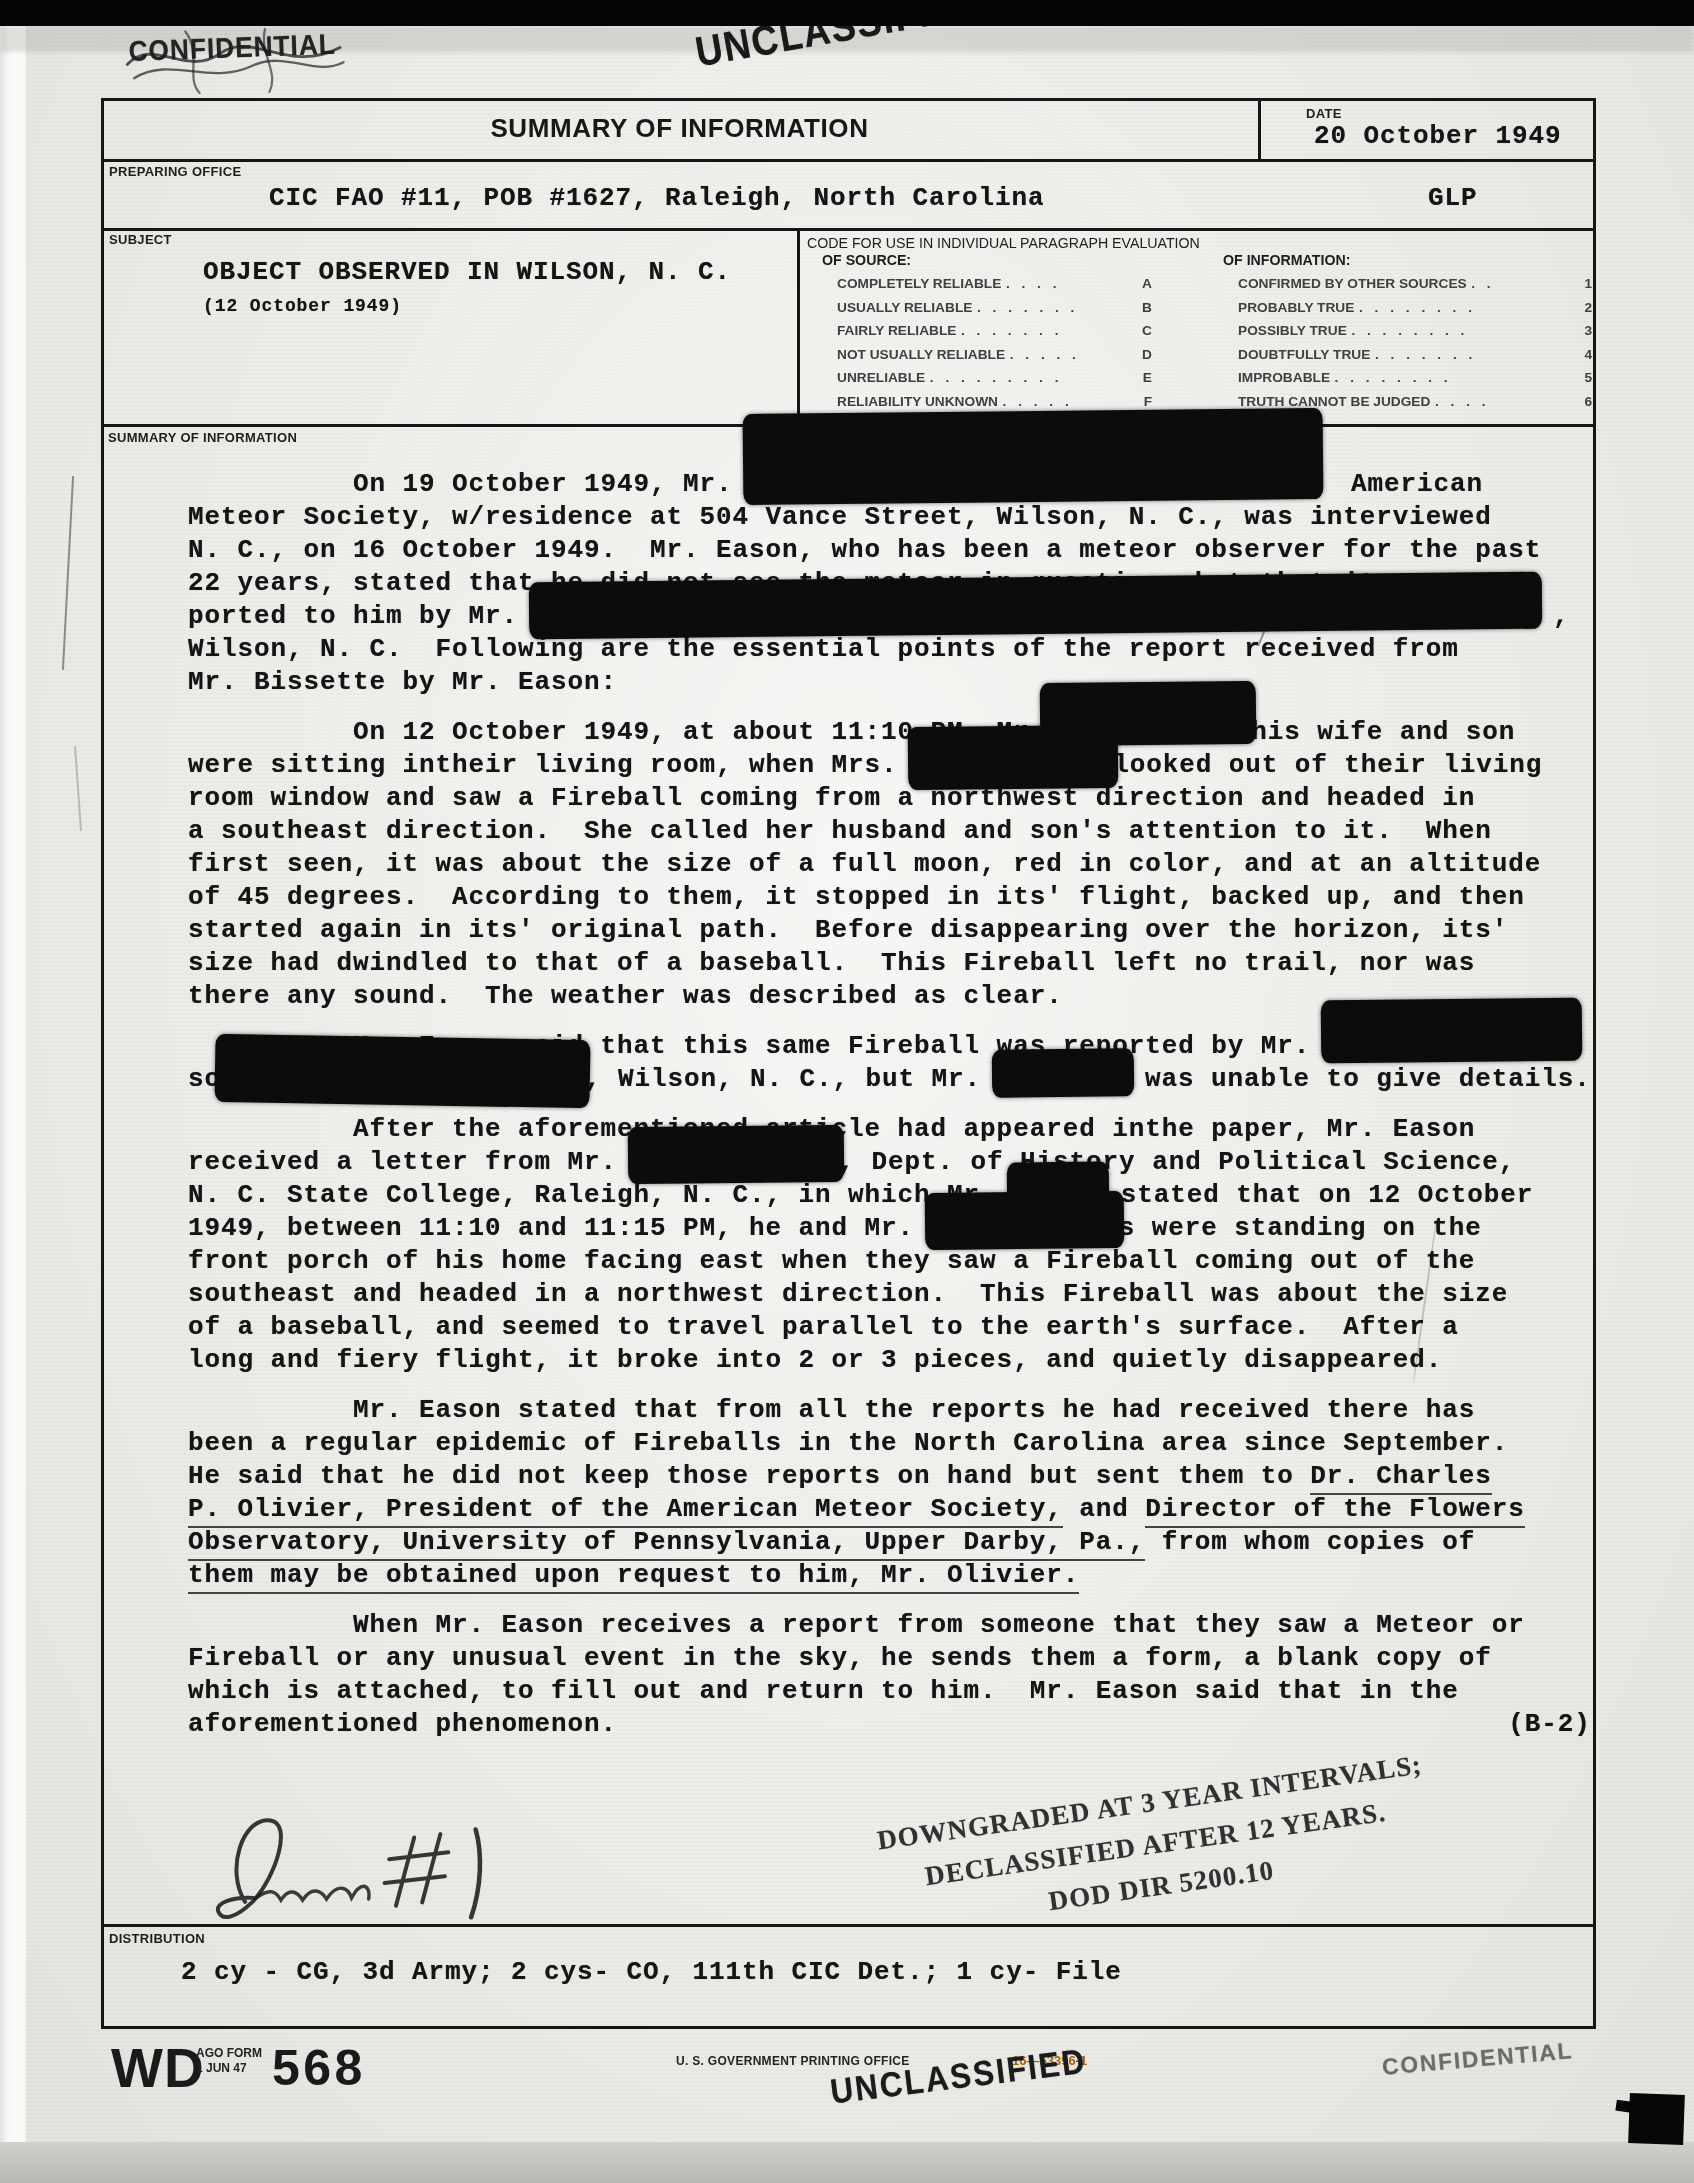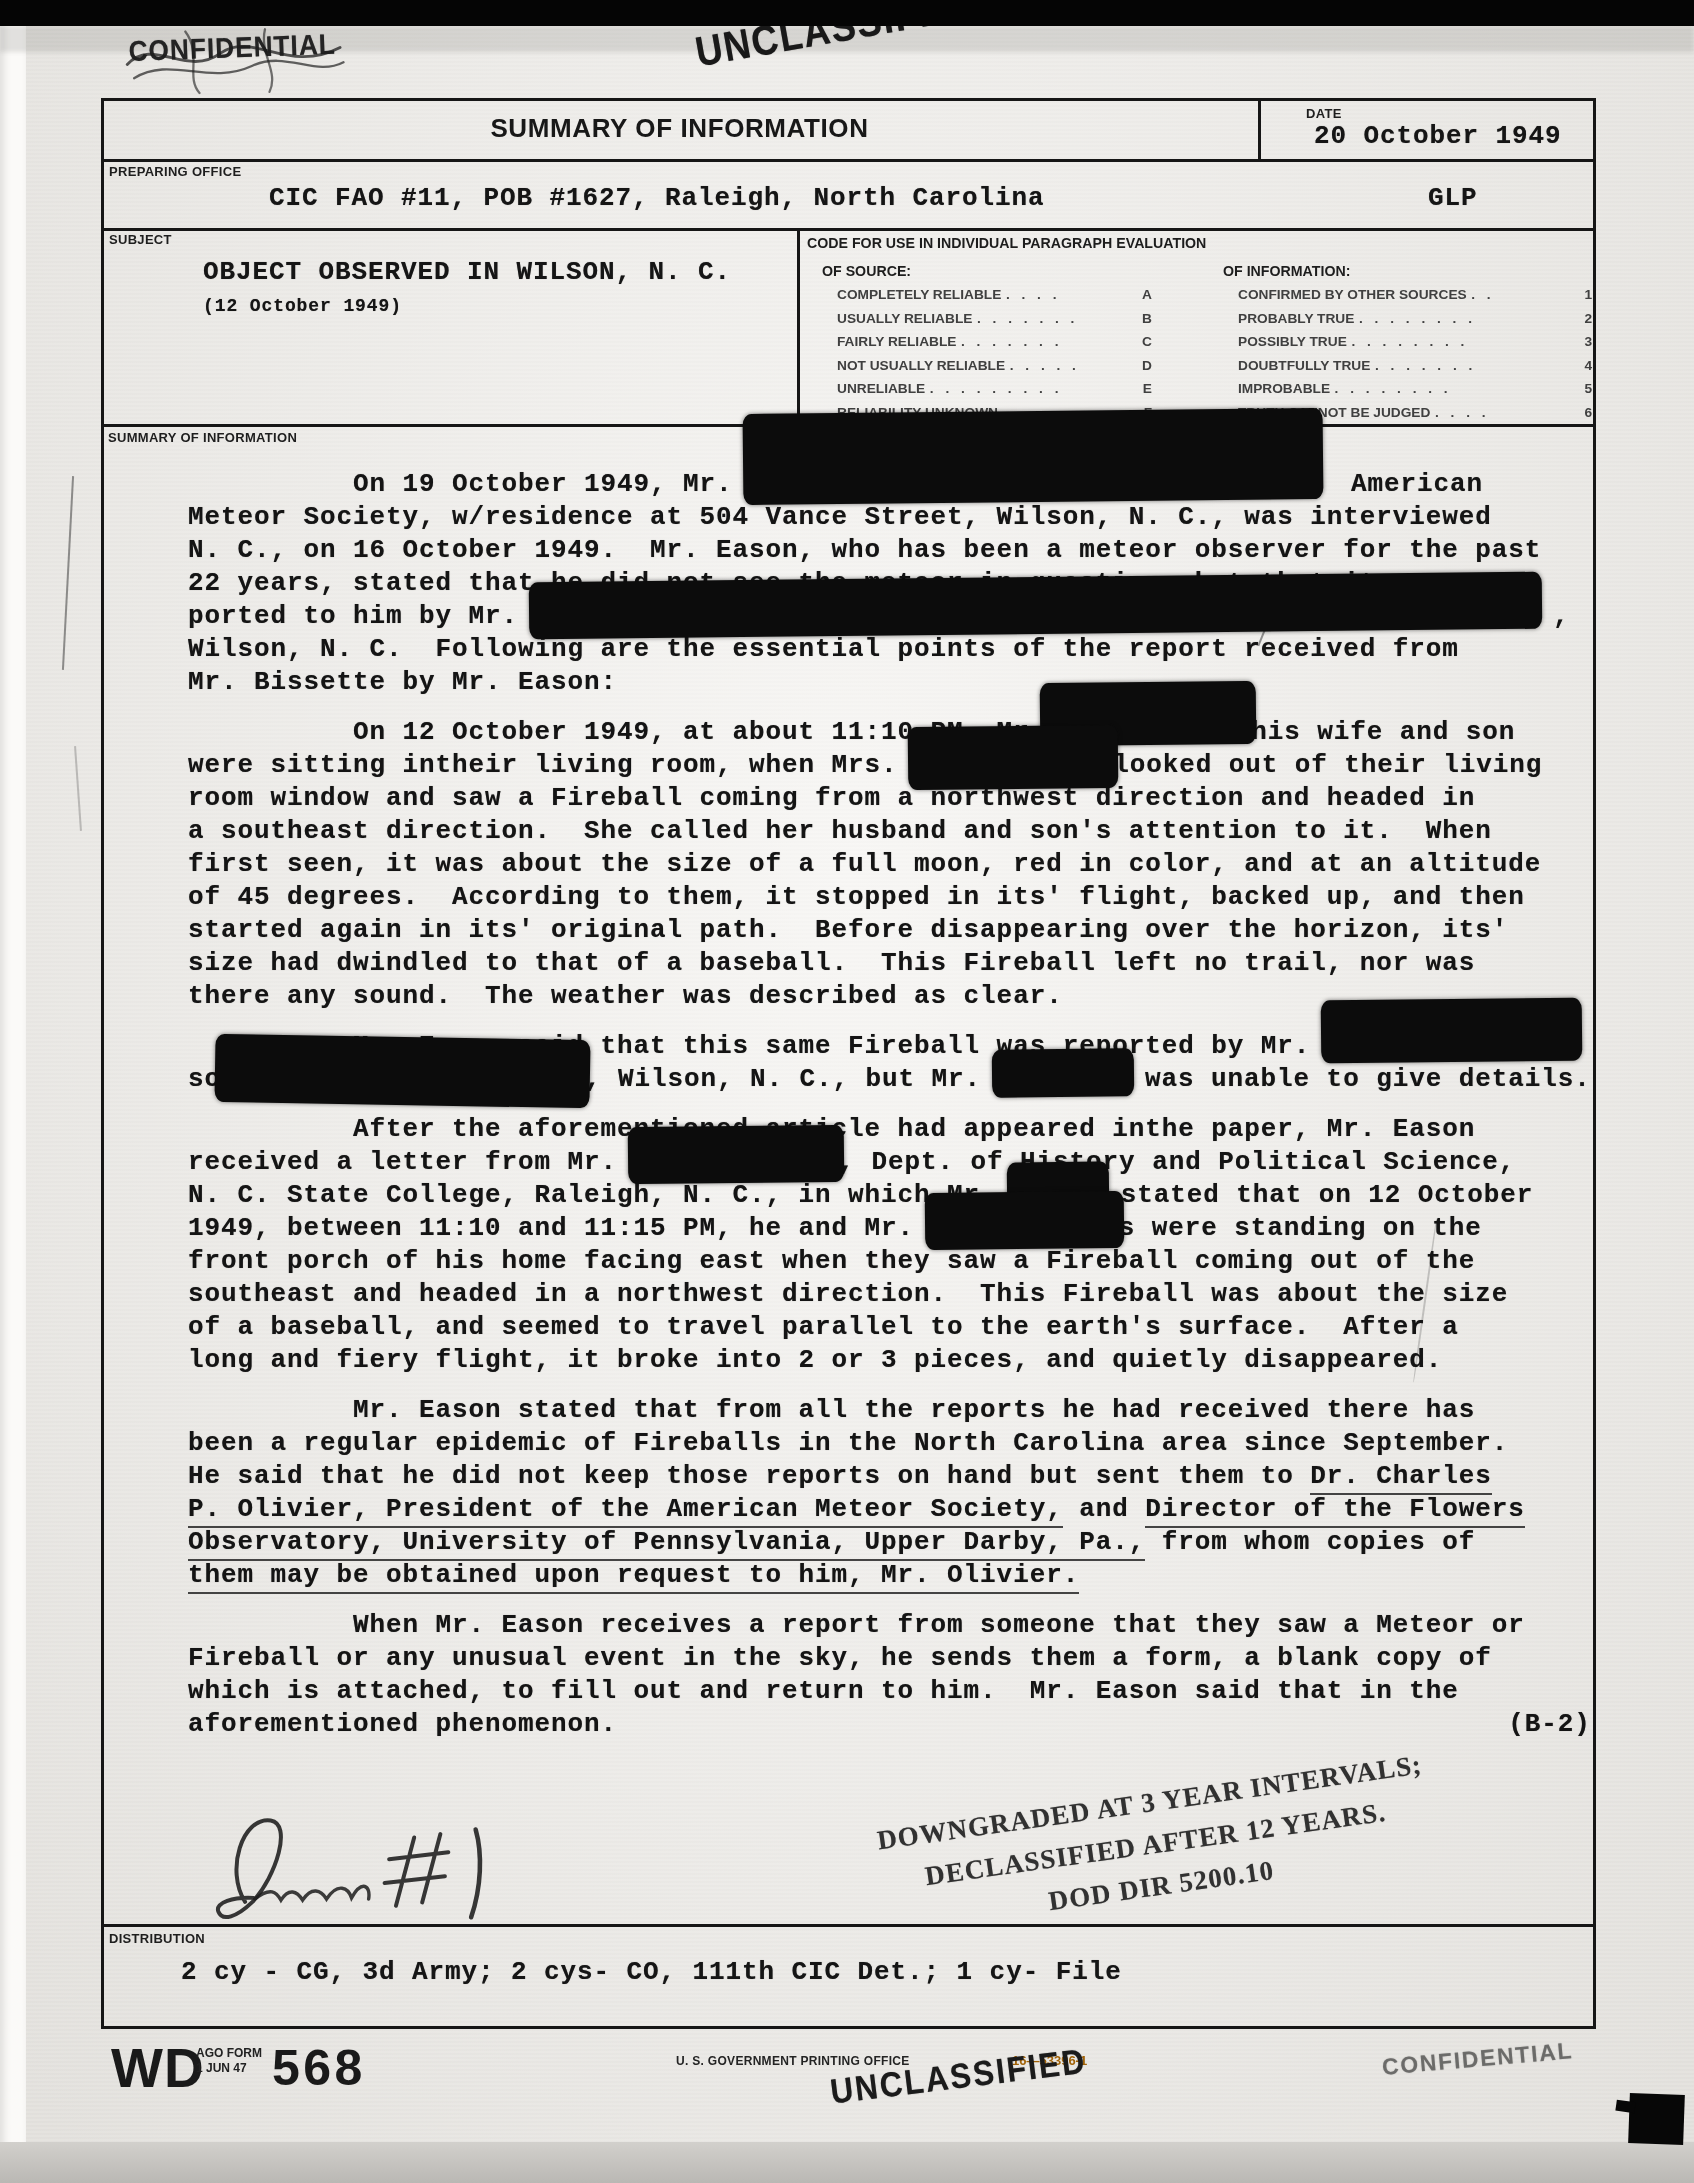--- a/index.html
+++ b/index.html
@@ -27,22 +27,22 @@
   .hline{height:2.8px;}
   .vline{width:2.8px;}
 
   .label-sm{position:absolute;font-size:13px;font-weight:700;letter-spacing:0.3px;color:#1e1e1e;z-index:12;white-space:nowrap;}
   .typed{position:absolute;font-family:"Liberation Mono",monospace;font-weight:700;color:#151515;
          text-shadow:0 0 0.7px rgba(20,20,20,.55);letter-spacing:0.9px;z-index:12;white-space:pre;}
   .form-title{position:absolute;left:101px;top:113px;width:1157px;text-align:center;
       font-size:26px;font-weight:700;letter-spacing:0.6px;color:#181818;z-index:12;}
 
   
-  .eval-title{position:absolute;left:807px;top:235px;font-size:14.2px;font-weight:700;color:#1d1d1d;z-index:12;white-space:nowrap;}
-  .eval-col{position:absolute;top:263px;z-index:12;}
+  .eval-title{position:absolute;left:807px;top:235px;font-size:14.2px;font-weight:400;color:#1d1d1d;z-index:12;white-space:nowrap;}
+  .eval-col{position:absolute;top:252px;z-index:12;}
   .eval-head{font-size:14.2px;font-weight:700;color:#1d1d1d;margin-bottom:8px;white-space:nowrap;}
   .eval-row{display:flex;align-items:baseline;font-size:13.7px;font-weight:700;color:#404040;margin:0 0 8.5px 15px;}
   .eval-label{white-space:nowrap;}
   .eval-dots{flex:1;overflow:hidden;white-space:nowrap;padding:0 4.6px;letter-spacing:4px;}
   .eval-code{width:19.4px;text-align:right;}
 
   
   .body-block{position:absolute;left:188px;top:468px;width:1412px;z-index:12;
       font-family:"Liberation Mono",monospace;font-weight:700;font-size:26px;color:#141414;
       letter-spacing:0.9px;text-shadow:0 0 0.7px rgba(20,20,20,.5);}

